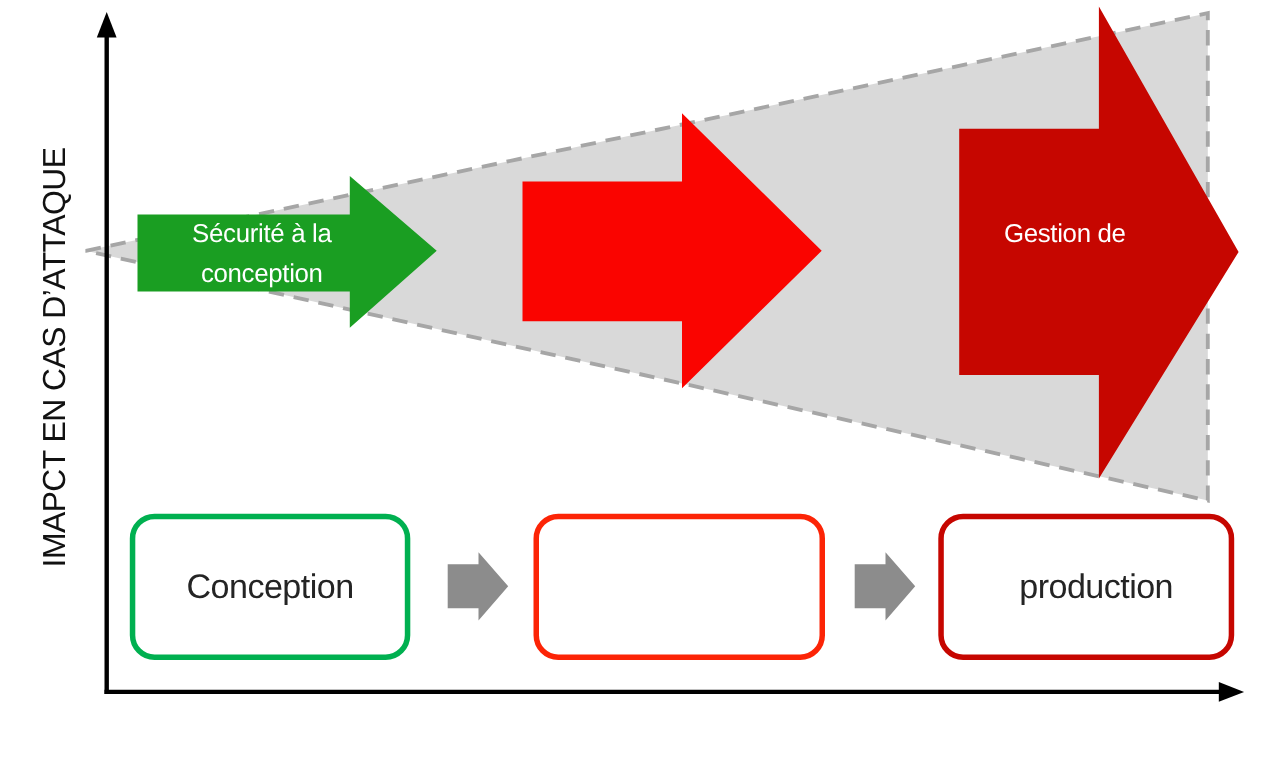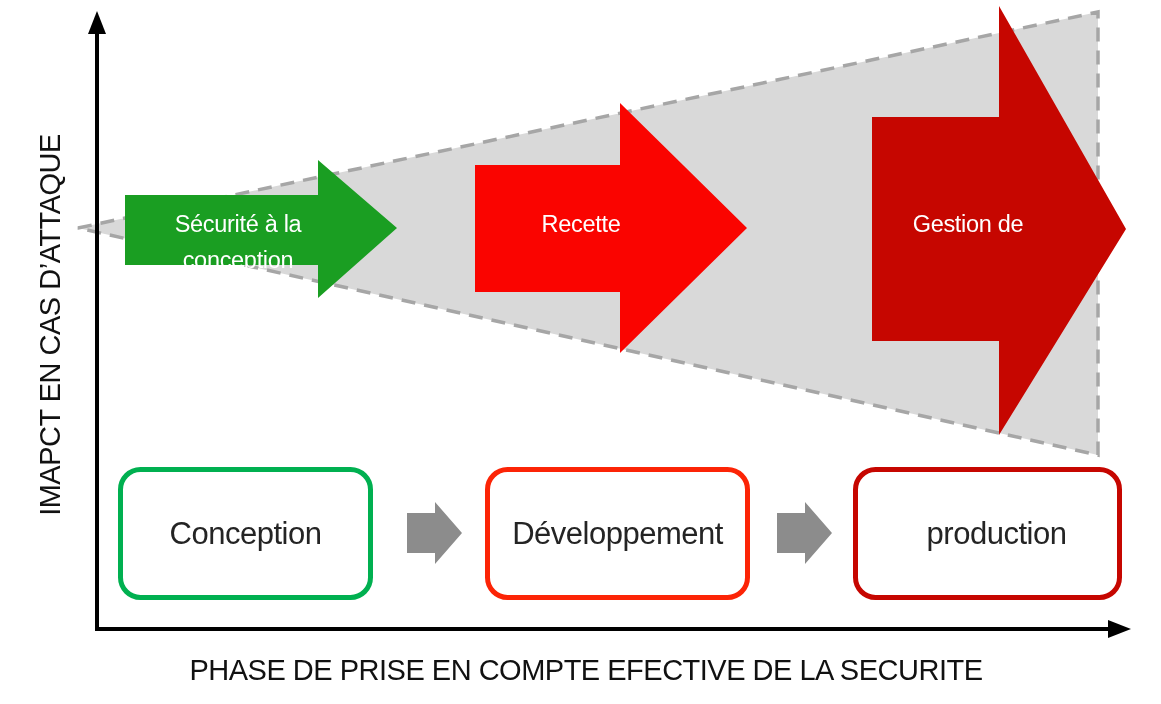--- a/index.html
+++ b/index.html
@@ -27,21 +27,20 @@
     left:136px;top:654px;width:900px;height:40px;
   }
   .stage-label{
     position:absolute;
     top:194px;width:220px;
     color:#ffffff;
     font-size:23.5px;
     line-height:36px;
     text-align:center;
     letter-spacing:-0.3px;
-    margin-top:12px;
   }
   .stage-label span{display:block;}
   #stage-label-1{left:128px;}
   #stage-label-2{left:471px;}
   #stage-label-3{left:858px;}
   .phase-label{
     position:absolute;
     top:467px;height:133px;
     display:flex;align-items:center;justify-content:center;
     color:#242424;
@@ -72,30 +71,27 @@
 
     <polygon points="407,513 435,513 435,502 462,533 435,564 435,553 407,553" fill="#8C8C8C"></polygon>
     <polygon points="777,513 805,513 805,502 832,533 805,564 805,553 777,553" fill="#8C8C8C"></polygon>
 
     <rect x="120.5" y="469.5" width="250" height="128" rx="20" stroke-width="5" stroke="#00B050" fill="#FFFFFF"></rect>
     <rect x="487.5" y="469.5" width="260" height="128" rx="20" stroke-width="5" stroke="#FC2406" fill="#FFFFFF"></rect>
     <rect x="855.5" y="469.5" width="264" height="128" rx="20" stroke-width="5" stroke="#C60600" fill="#FFFFFF"></rect>
   </svg>
 
   <div id="y-axis-label" class="axis-label">IMAPCT EN CAS D’ATTAQUE</div>
-  <div id="x-axis-label" class="axis-label">PHASE DE PRISE EN COMPTE EFECTIVE DE LA SECURITE</div>
 
   <div id="stage-label-1" class="stage-label">
     <span>Sécurité à la</span>
     <span>conception</span>
   </div>
   <div id="stage-label-2" class="stage-label">
-    <span>Recette</span>
   </div>
   <div id="stage-label-3" class="stage-label">
     <span>Gestion de</span>
   </div>
 
   <div id="phase-label-1" class="phase-label">Conception</div>
-  <div id="phase-label-2" class="phase-label">Développement</div>
   <div id="phase-label-3" class="phase-label">production</div>
 
 </div>
 
 </body></html>

